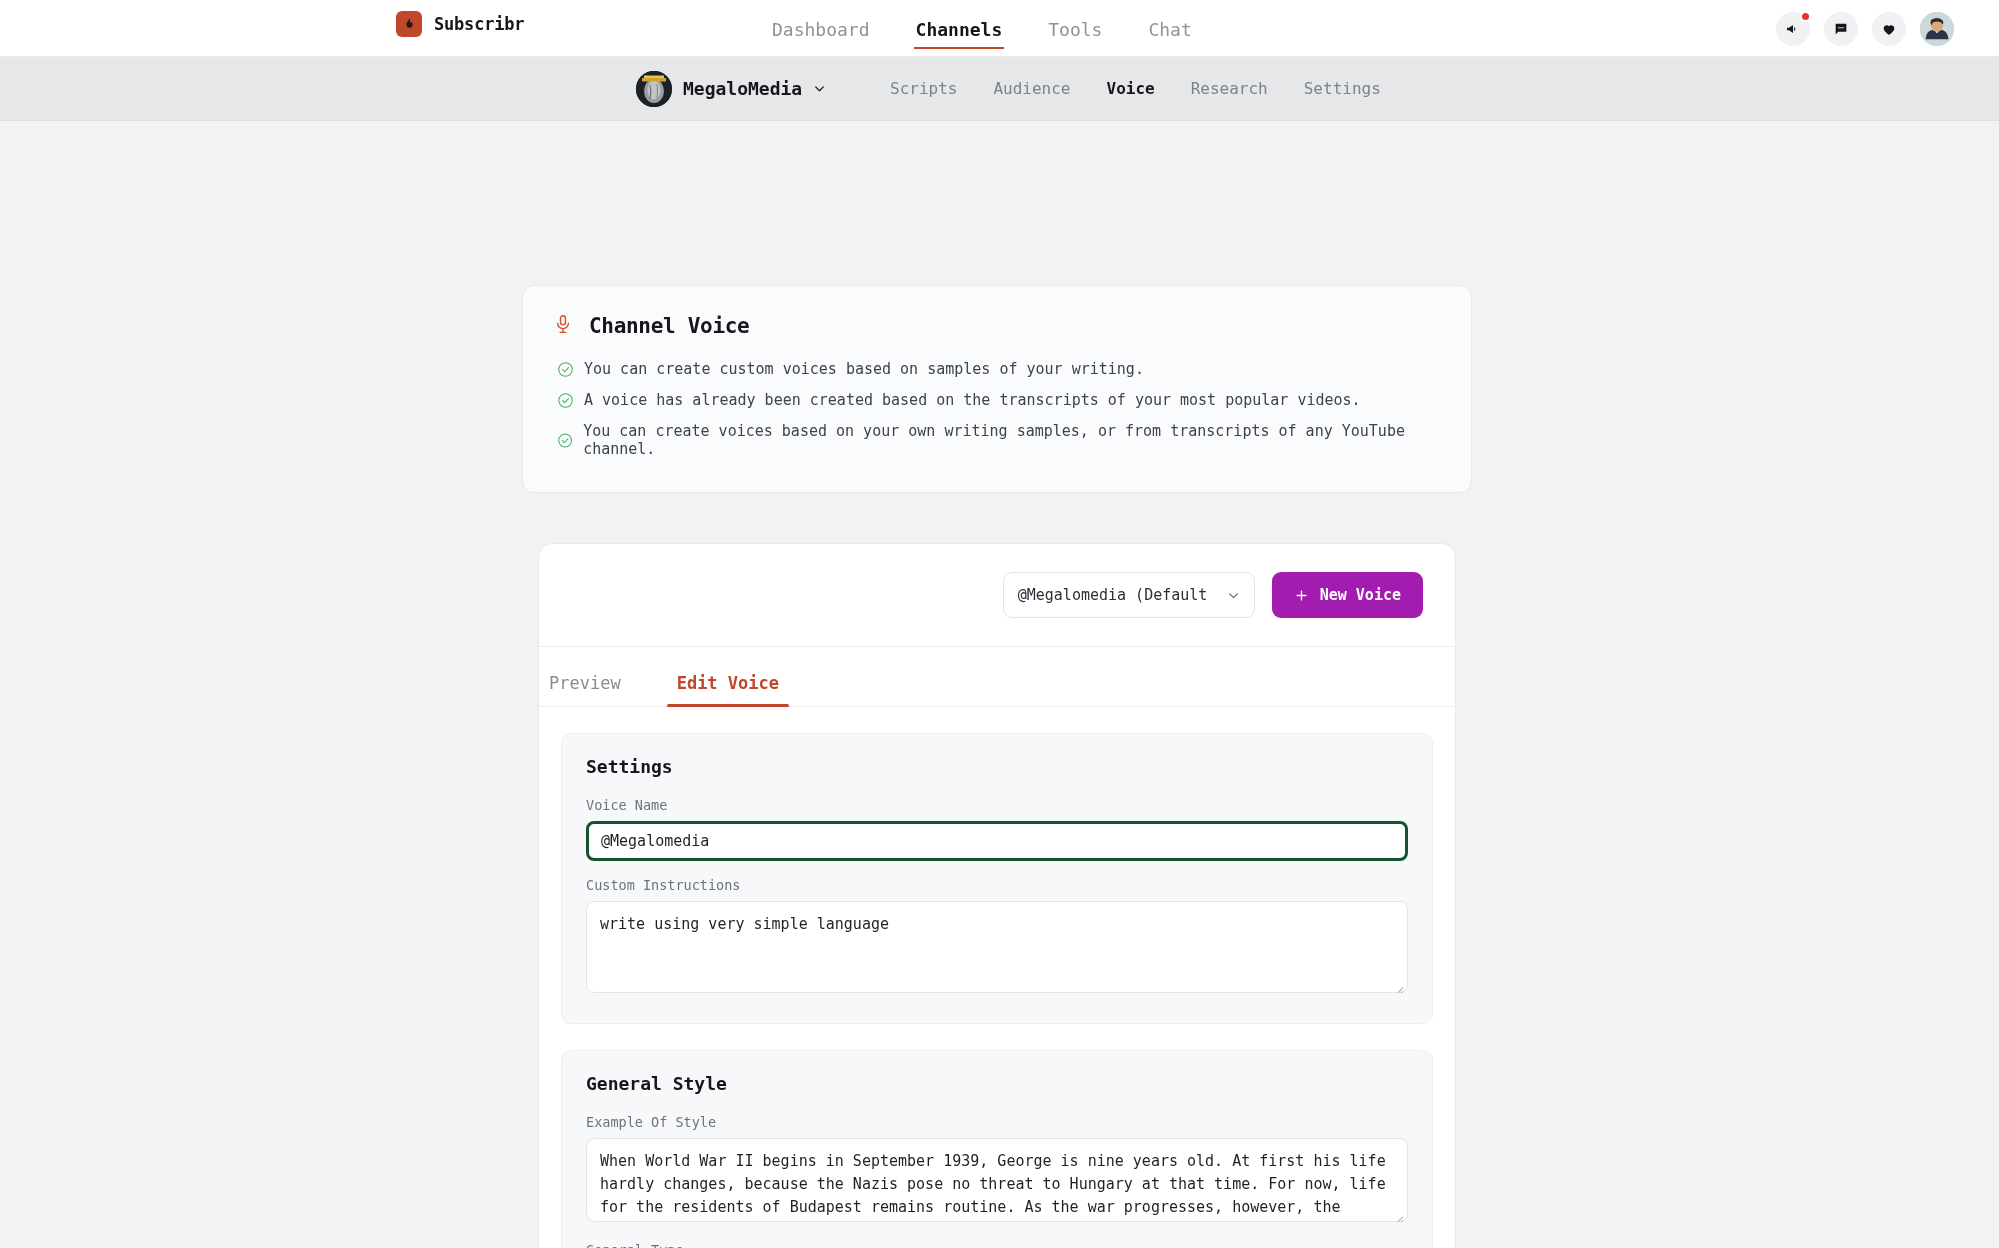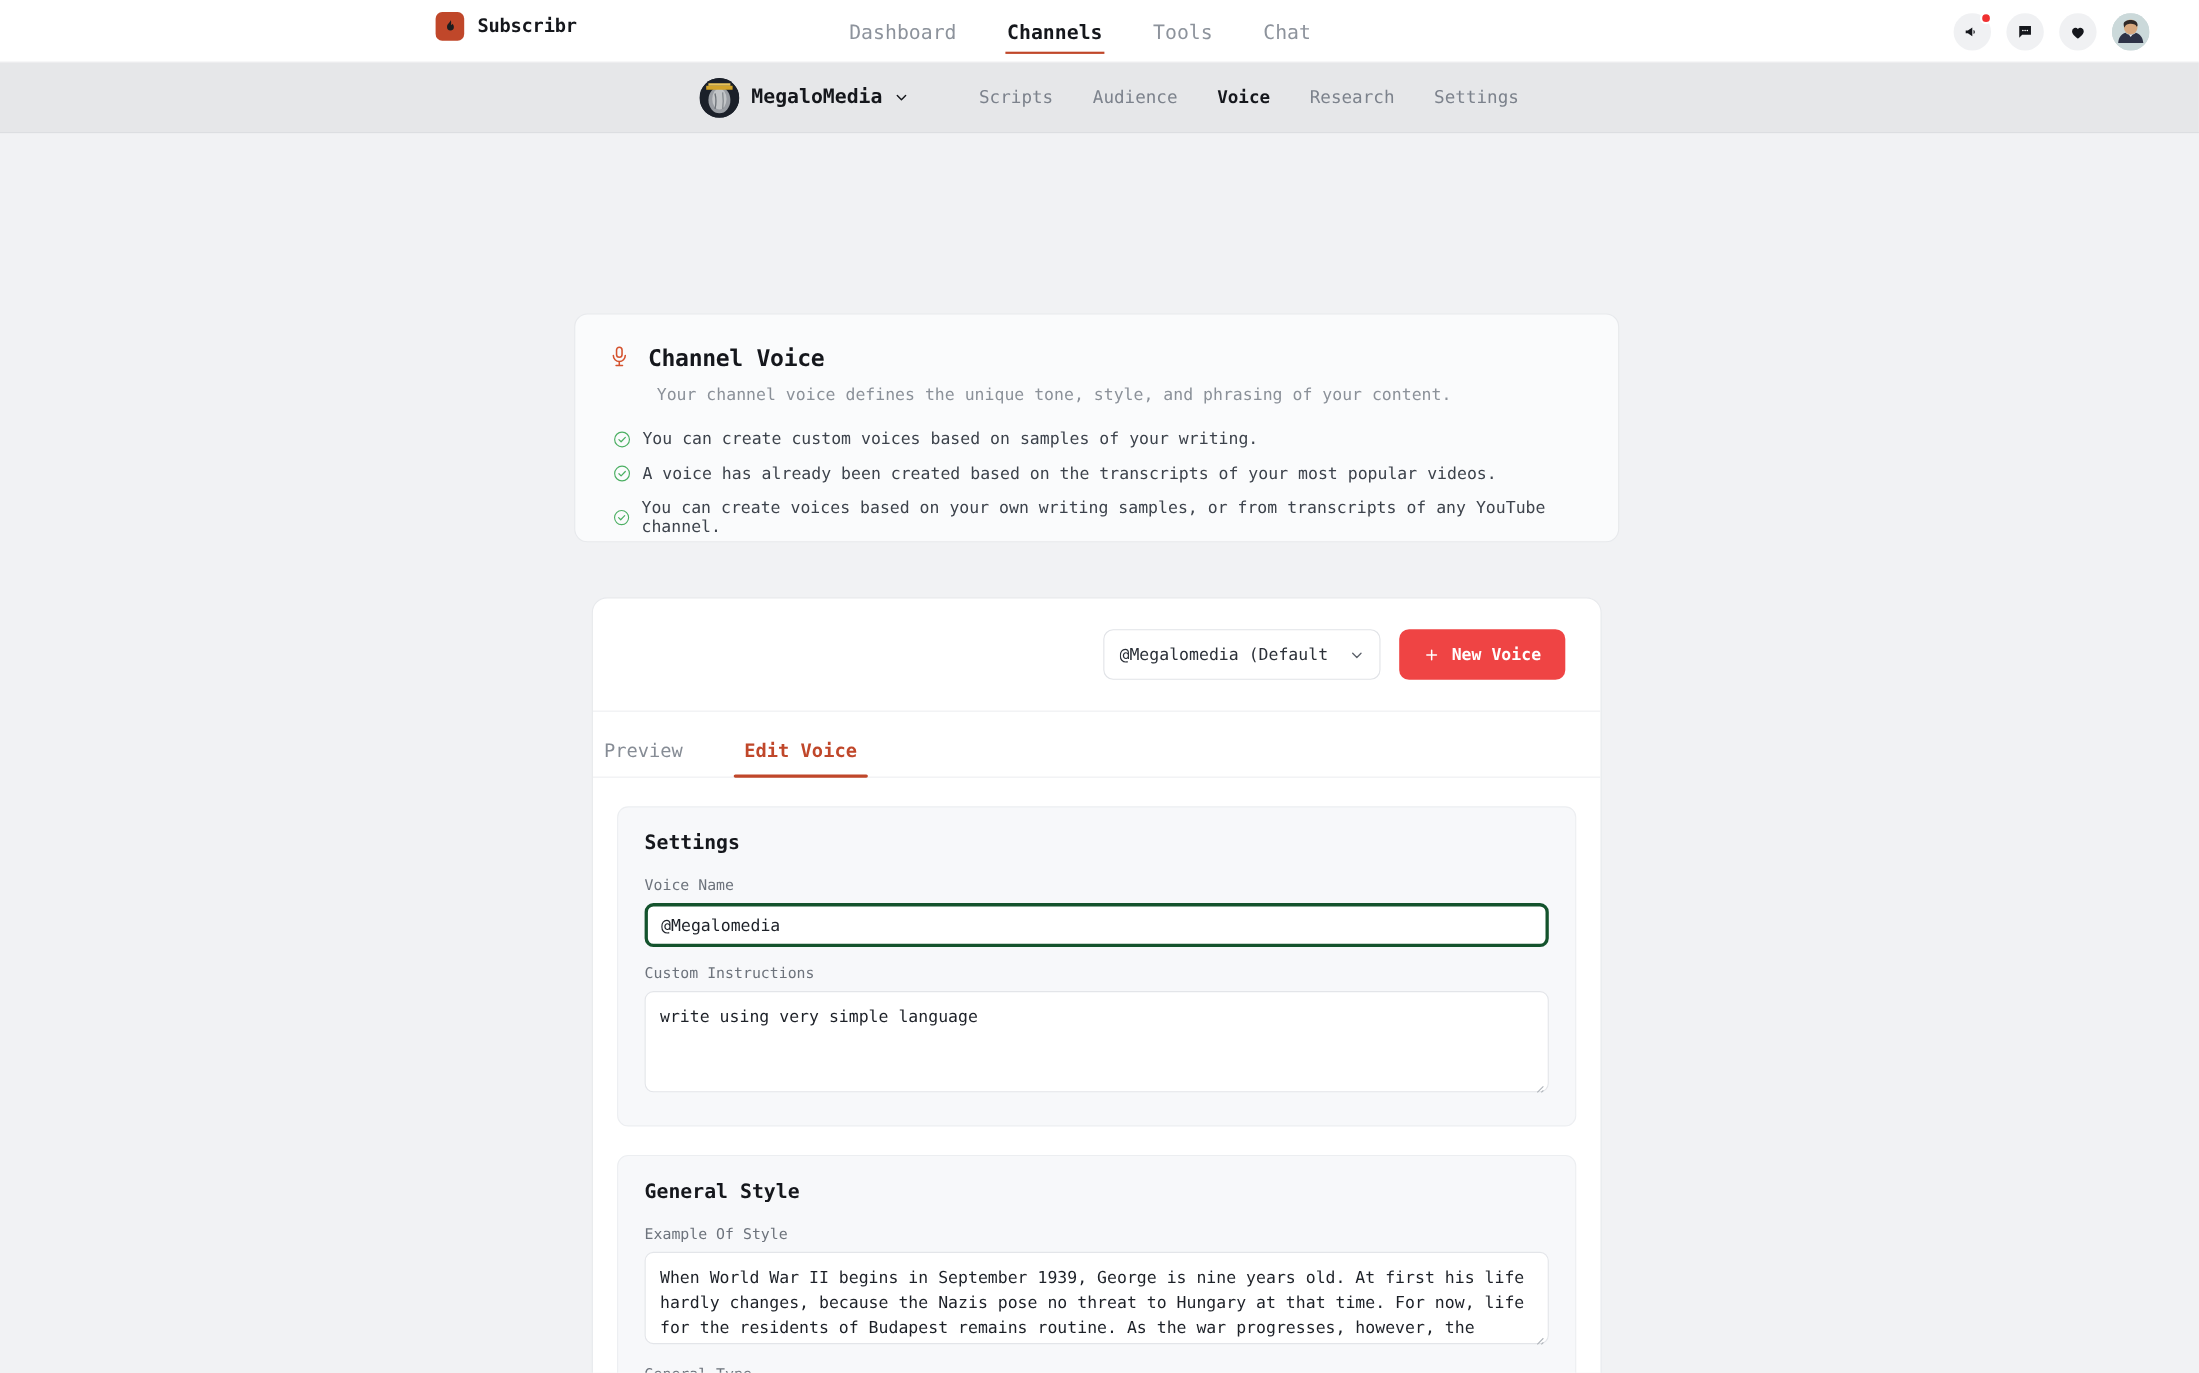--- a/index.html
+++ b/index.html
@@ -137,21 +137,21 @@
     padding: 0 14px; cursor: pointer; overflow: hidden;
   }
   .voice-select-label {
     font-size: 15px; color: #2b3038; white-space: nowrap;
     overflow: hidden; flex: 1;
   }
   .chev {
     flex: none; margin-left: 6px;
   }
   .btn-new {
-    height: 46px; background: #ef4444; border: none; border-radius: 9px;
+    height: 46px; background: #a21caf; border: none; border-radius: 9px;
     color: #fff; font-size: 15px; font-weight: 700;
     display: flex; align-items: center; gap: 11px;
     padding: 0 22px; cursor: pointer;
     font-family: inherit;
   }
 
   .tabs-row {
     display: flex; justify-content: flex-start; align-items: flex-end;
     gap: 36px; border-bottom: 1px solid #edeef1;
     padding-top: 26px;
@@ -286,21 +286,20 @@
 
   <section class="card-info">
     <div class="info-head">
       <svg width="20" height="24" viewBox="0 0 24 24">
         <rect x="9" y="2" width="6" height="11" rx="3" stroke="#d4522e" stroke-width="1.7" fill="none"></rect>
         <path d="M5.5 11a6.5 6.5 0 0013 0" stroke="#d4522e" stroke-width="1.7" fill="none" stroke-linecap="round"></path>
         <path d="M12 18v4M8.5 22h7" stroke="#d4522e" stroke-width="1.7" stroke-linecap="round"></path>
       </svg>
       <span class="info-title">Channel Voice</span>
     </div>
-    <p class="info-sub">Your channel voice defines the unique tone, style, and phrasing of your content.</p>
 
     <div class="info-list">
       <div class="info-item">
         <svg width="17" height="17" viewBox="0 0 24 24">
           <circle cx="12" cy="12" r="9.5" stroke="#4caf63" stroke-width="1.5" fill="none"></circle>
           <path d="M8 12.2l2.8 2.8L16.2 9.4" stroke="#4caf63" stroke-width="1.6" fill="none" stroke-linecap="round" stroke-linejoin="round"></path>
         </svg>
         <span>You can create custom voices based on samples of your writing.</span>
       </div>
       <div class="info-item">

